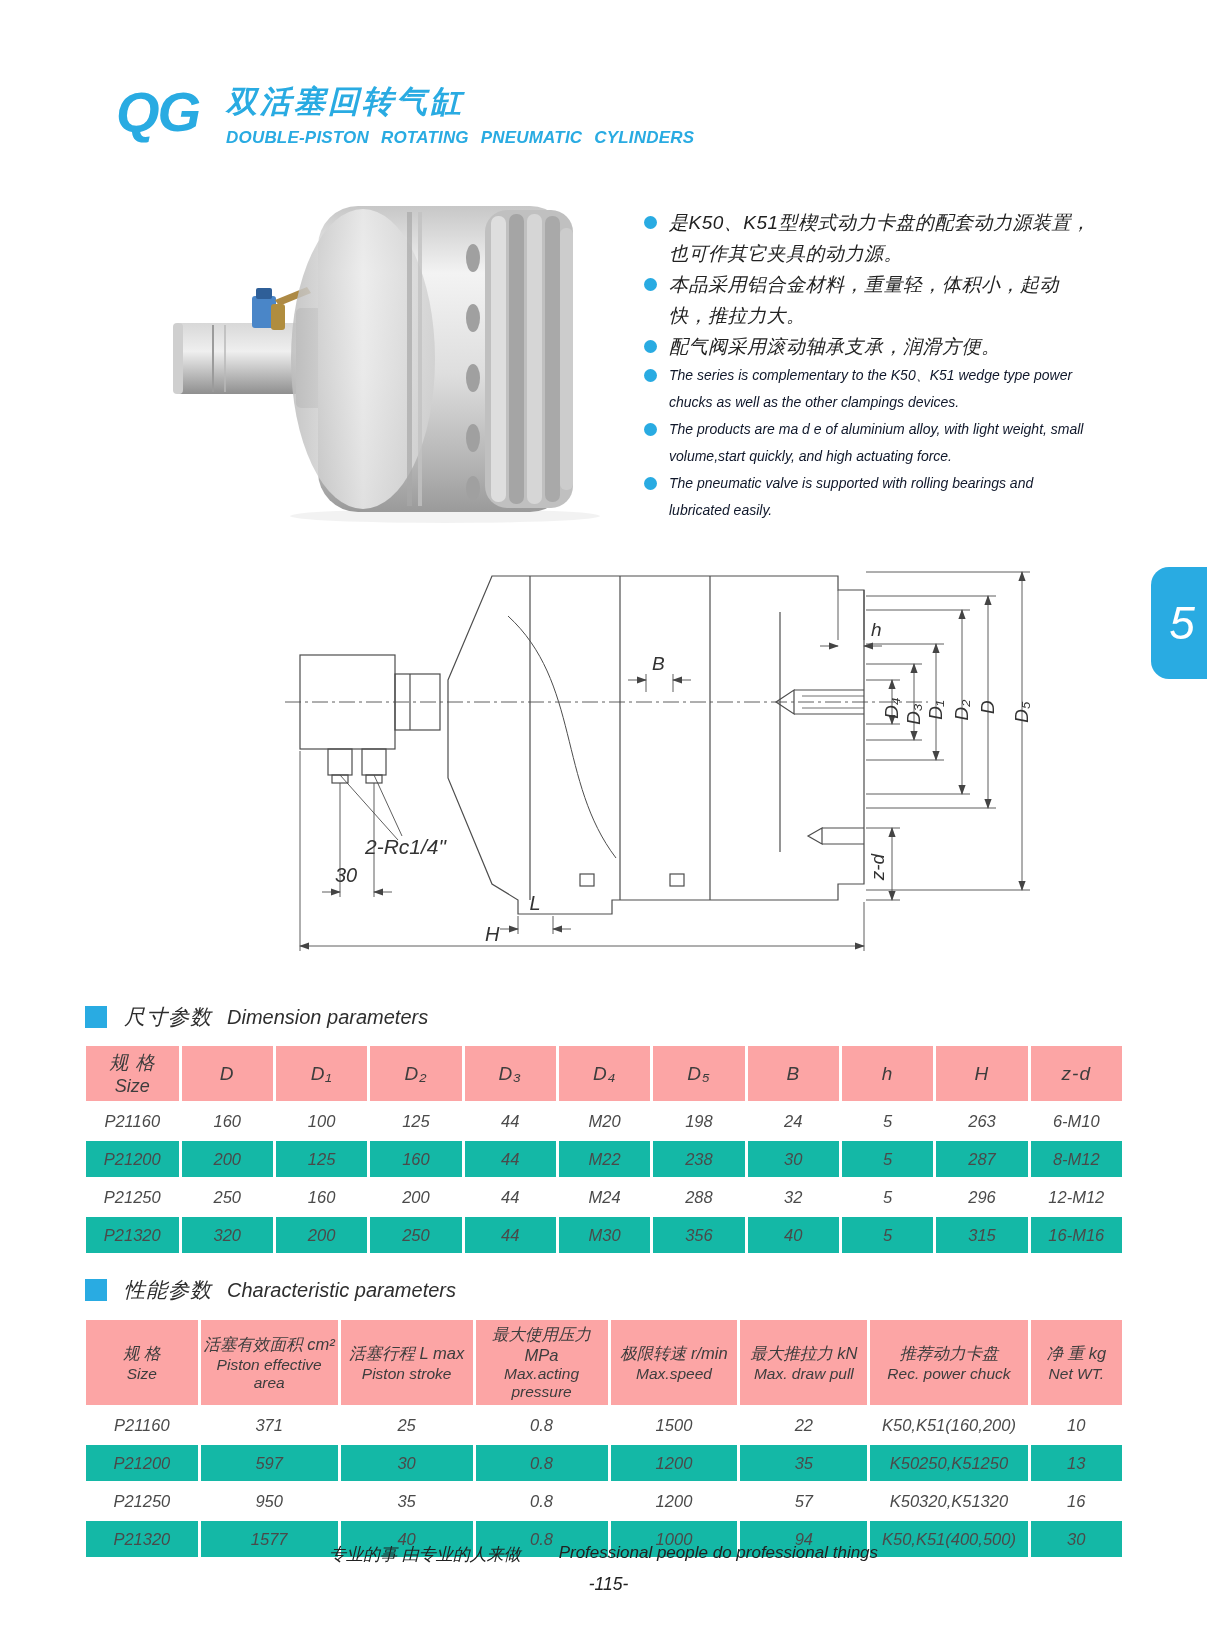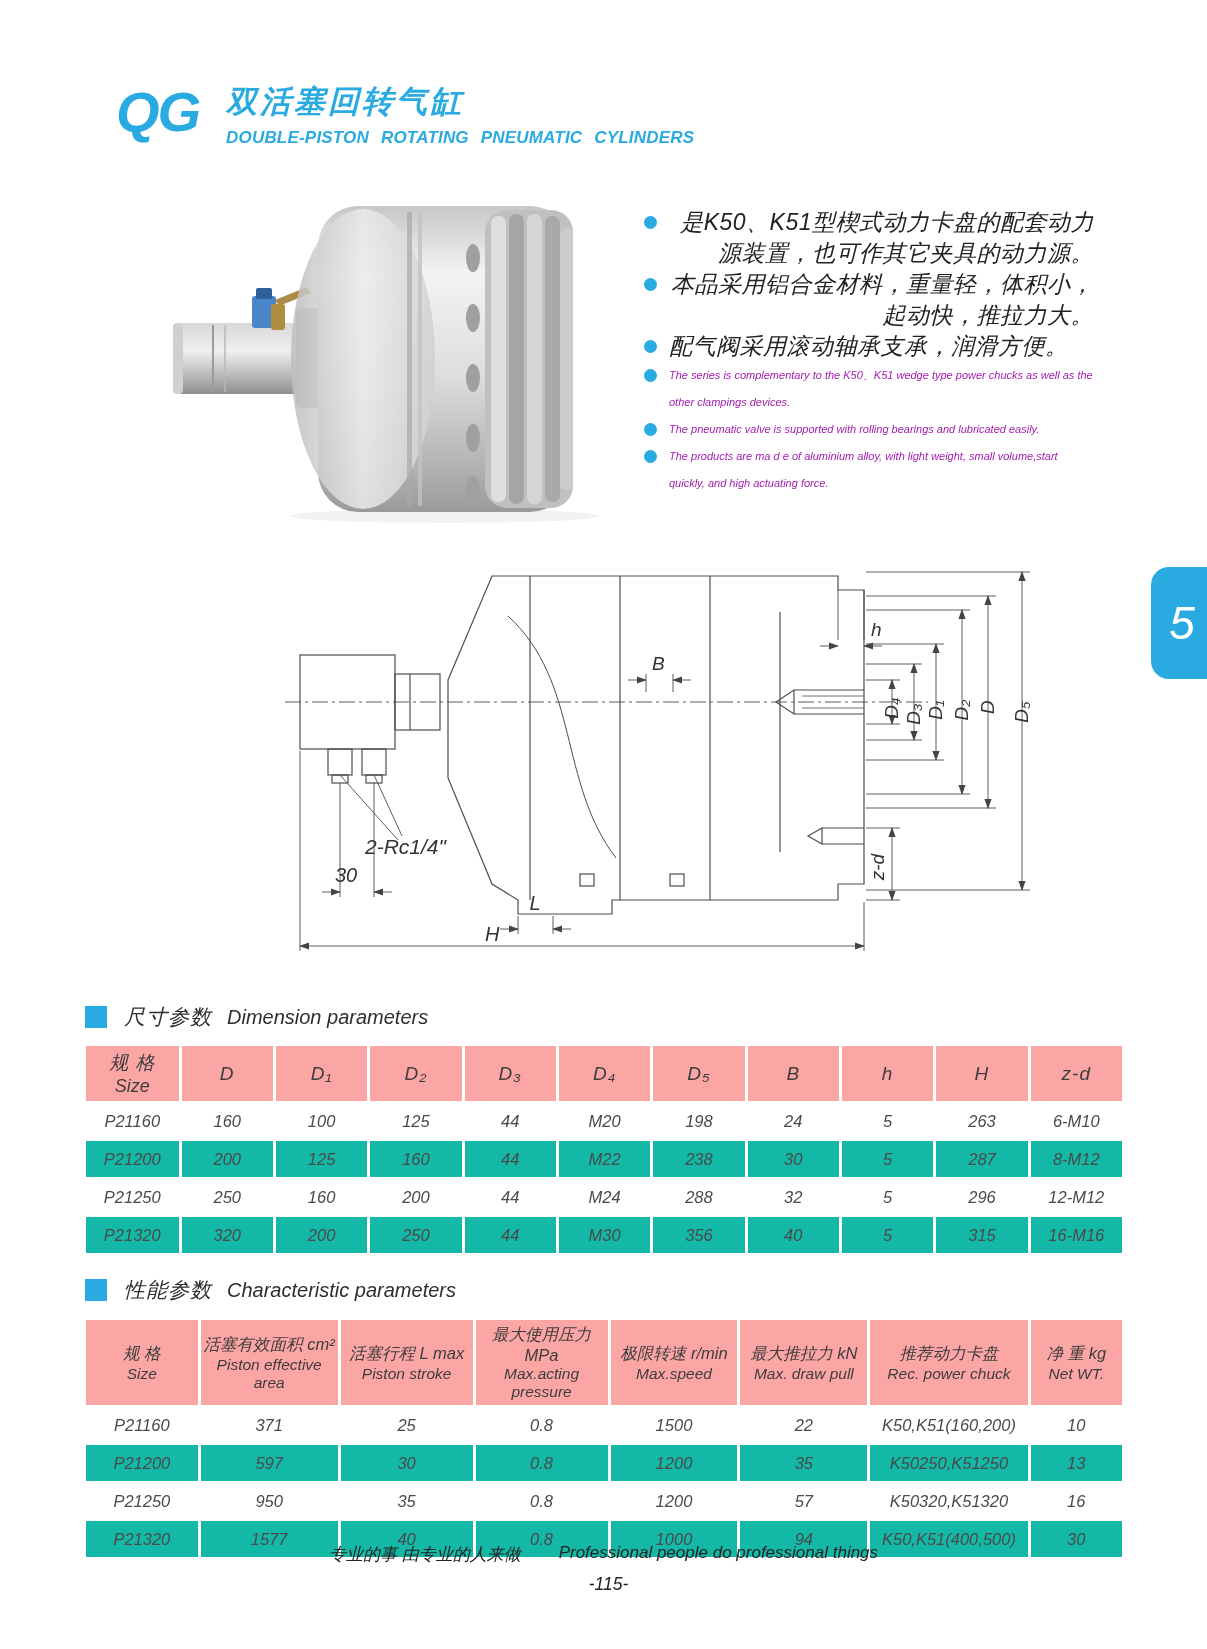--- a/index.html
+++ b/index.html
@@ -16,23 +16,23 @@
     color:#29ABE2; letter-spacing:3px; line-height:1;}
   .title-en{position:absolute; left:226px; top:128px; font-size:17px; font-weight:bold;
     color:#29ABE2; word-spacing:7px; letter-spacing:0.2px;}
   
   .photo{position:absolute; left:155px; top:192px; width:445px; height:333px;}
   
   .bullets{position:absolute; left:644px; top:207px; width:450px;}
   .bullet{display:flex; align-items:flex-start;}
   .bullet .dot{flex:0 0 13px; width:13px; height:13px; border-radius:50%;
     background:#29ABE2; margin-right:12px;}
-  .bullet.cn{font-size:23px; line-height:31px; color:#222; letter-spacing:0.5px;text-align:right;}
+  .bullet.cn{font-size:19px; line-height:31px; color:#222; letter-spacing:0.5px;}
   .bullet.cn .dot{margin-top:9px;}
-  .bullet.en{font-size:11px; line-height:27px; color:#a21caf;}
+  .bullet.en{font-size:14px; line-height:27px; color:#0f172a;}
   .bullet.en .dot{margin-top:7px;}
   
   .side-tab{position:absolute; left:1151px; top:567px; width:56px; height:112px;
     background:#29ABE2; border-radius:18px 0 0 18px; color:#fff; font-size:46px;
     display:flex; align-items:center; justify-content:center; padding-left:6px; box-sizing:border-box;}
   
   .drawing{position:absolute; left:280px; top:552px; width:790px; height:400px;}
   .drawing text{font-family:"Liberation Sans","DejaVu Sans",sans-serif; fill:#333;}
   
   .sec-head{position:absolute; left:85px; display:flex; align-items:center;}
@@ -130,25 +130,25 @@
       <div class="bullet cn">
         <span class="dot"></span>
         <span class="btext">配气阀采用滚动轴承支承，润滑方便。</span>
       </div>
       <div class="bullet en">
         <span class="dot"></span>
         <span class="btext">The series is complementary to the K50、K51 wedge type power chucks as well as the other clampings devices.</span>
       </div>
       <div class="bullet en">
         <span class="dot"></span>
+        <span class="btext">The products are ma d e of aluminium alloy, with light weight, small volume,start quickly, and high actuating force.</span>
+      </div>
+      <div class="bullet en">
+        <span class="dot"></span>
         <span class="btext">The pneumatic valve is supported with rolling bearings and lubricated easily.</span>
-      </div>
-      <div class="bullet en">
-        <span class="dot"></span>
-        <span class="btext">The products are ma d e of aluminium alloy, with light weight, small volume,start quickly, and high actuating force.</span>
       </div>
     </div>
 
   <div class="side-tab">5</div>
 
   <svg class="drawing" viewBox="0 0 790 400">
     <defs>
       <marker id="ar" markerWidth="11" markerHeight="8" refX="10" refY="4" orient="auto-start-reverse">
         <path d="M0,0 L11,4 L0,8 z" fill="#444"></path>
       </marker>

